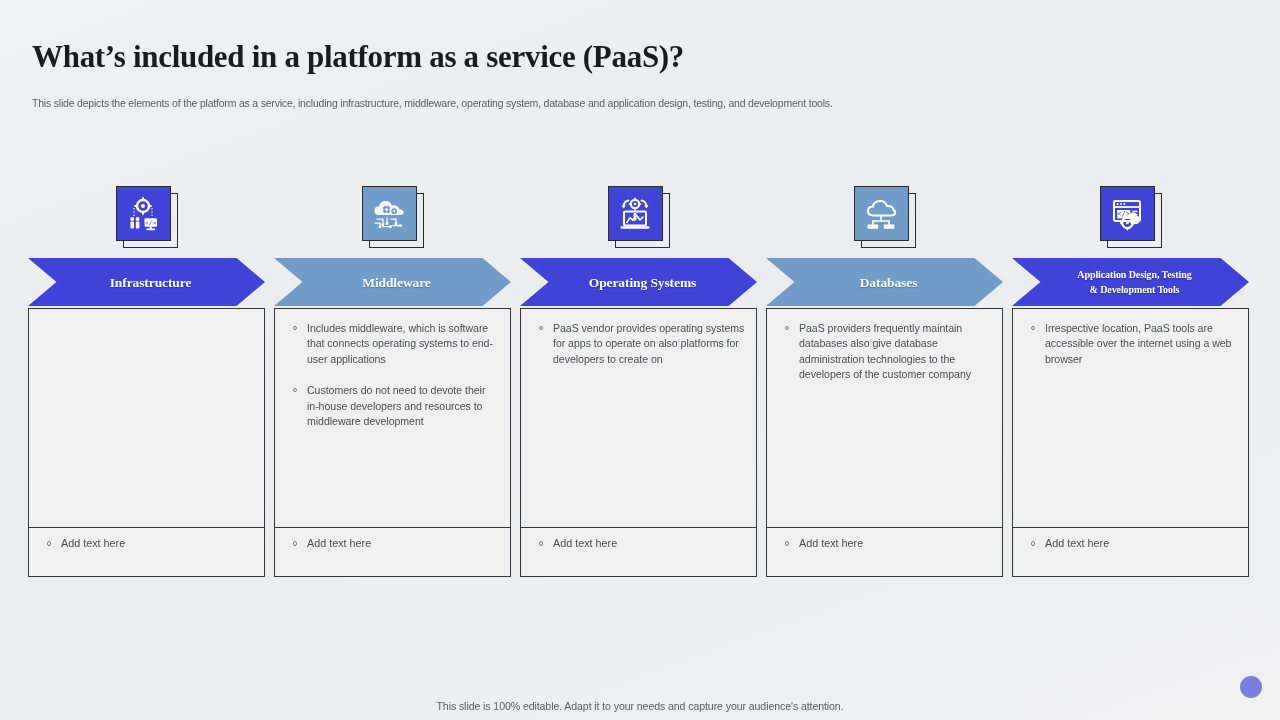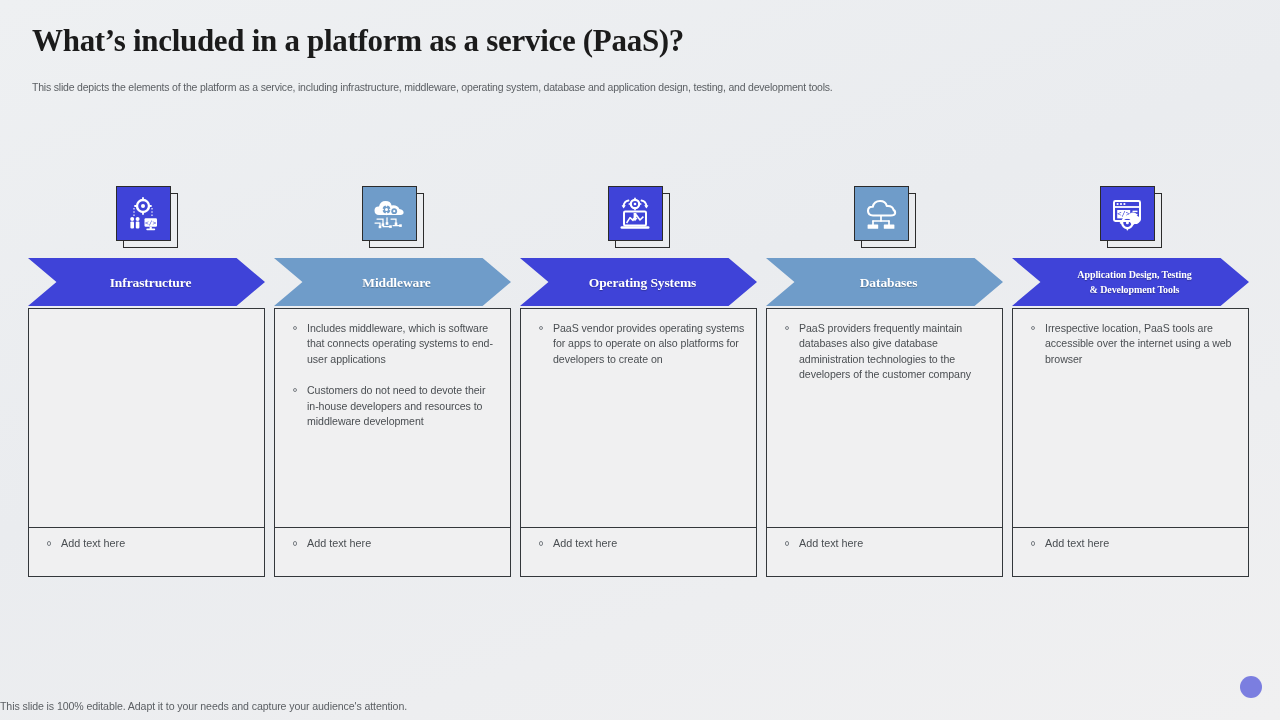--- a/index.html
+++ b/index.html
@@ -17,21 +17,21 @@
     position: relative;
     width: 1280px;
     height: 720px;
     background: linear-gradient(160deg, #eef0f2 0%, #eaecef 45%, #f0f0f1 100%);
     box-sizing: border-box;
   }
 
   
   .header {
     position: absolute;
-    left: 0; top: 0;
+    left: 0; top: 16px;
     width: 1060px;
     padding: 22px 40px 0 32px;
     box-sizing: border-box;
   }
   .page-title {
     font-family: "Liberation Serif", serif;
     font-weight: bold;
     font-size: 31px;
     line-height: 38px;
     color: #1b1b1b;
@@ -196,20 +196,21 @@
     border-radius: 50%;
     box-sizing: border-box;
   }
 
   
   .footer-note {
     position: absolute;
     left: 0;
     top: 700px;
     width: 1280px;
+    text-align: center;
     font-family: "Liberation Sans", sans-serif;
     font-size: 10.6px;
     color: #5b5f63;
     letter-spacing: -0.1px;
   }
   .corner-dot {
     position: absolute;
     right: 18px;
     bottom: 22px;
     width: 22px;

